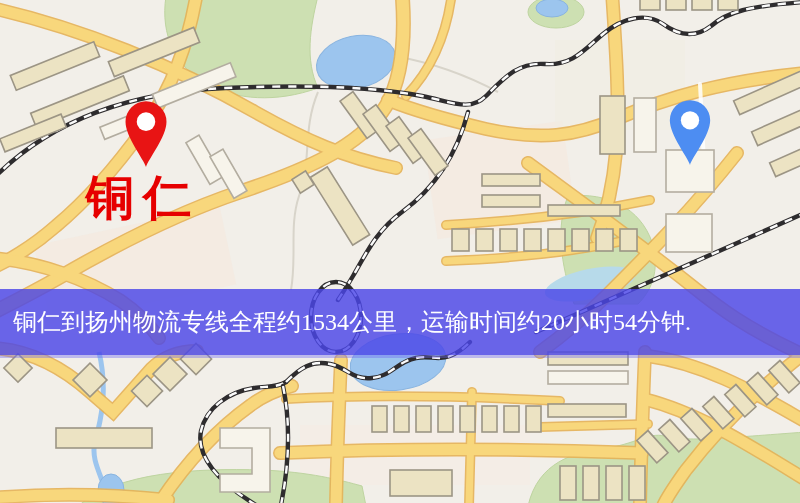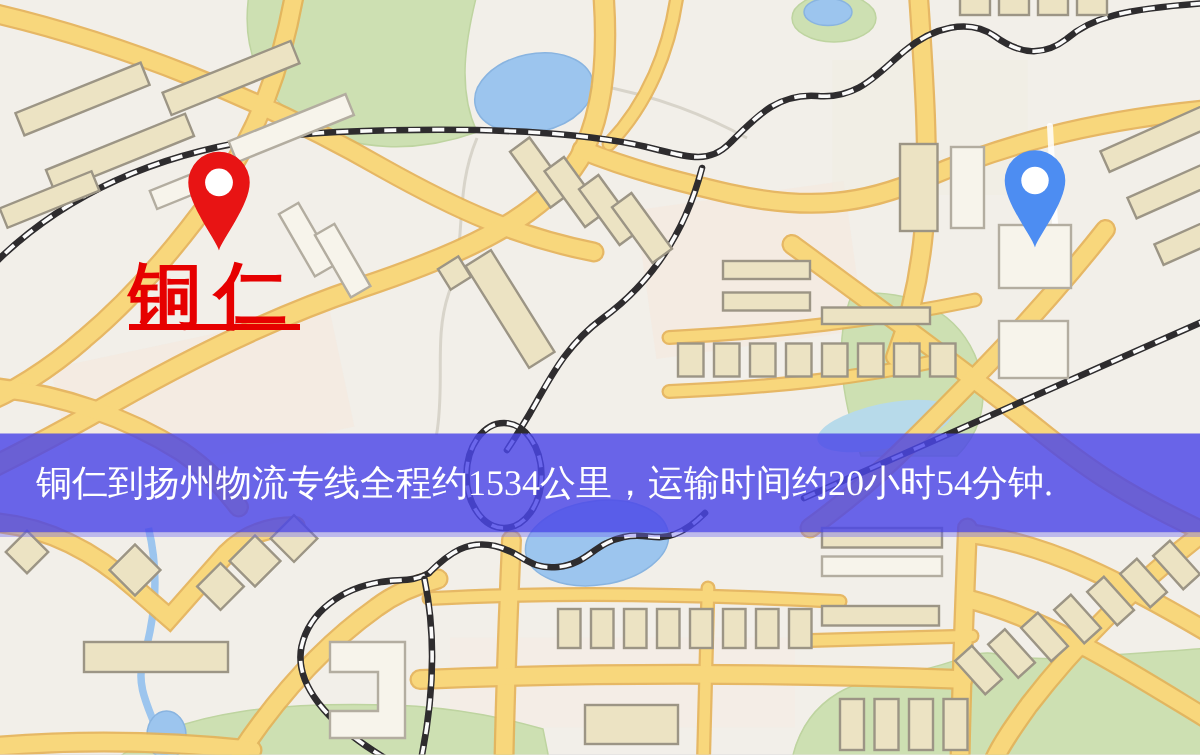--- a/index.html
+++ b/index.html
@@ -22,31 +22,31 @@
   .bldgw{fill:#f7f4eb;stroke:#b3ada0;stroke-width:1.6}
   .park{fill:#cde0b2;stroke:#bed4a0;stroke-width:1}
   .water{fill:#9cc5ee;stroke:#89b4e0;stroke-width:1}
   .stream{fill:none;stroke:#d8d4ca;stroke-width:2}
 
   .pin{position:absolute;}
   .city-label{
     position:absolute;font-family:"Liberation Serif","DejaVu Serif",serif;
     font-weight:700;line-height:1;white-space:nowrap;
   }
-  .label-origin{left:86px;top:174px;font-size:48px;letter-spacing:9px;color:#e60000;text-decoration:underline;}
+  .label-origin{left:86px;top:174px;font-size:48px;letter-spacing:9px;color:#e60000;}
   .label-destination{left:642px;top:180px;font-size:45px;letter-spacing:6px;color:#2a28d8;}
 
   .banner{
     position:absolute;left:0;top:289px;width:800px;height:66px;
     background:rgba(75,70,232,0.82);
     box-shadow:0 3px 0 rgba(110,105,240,0.4);
     display:flex;align-items:center;
     color:#ffffff;font-size:24px;
     font-family:"Liberation Serif","DejaVu Serif",serif;
-    padding-left:24px;box-sizing:border-box;white-space:nowrap;
+    padding-left:13px;box-sizing:border-box;white-space:nowrap;
   }
 </style>
 </head>
 <body>
 
 <div class="stage">
 
   <svg class="map-svg" viewBox="0 0 800 503" aria-hidden="true">
     <defs>
       <path id="rdA" d="M -8 8 C 80 28 175 66 255 112 C 305 140 345 158 396 168"></path>

